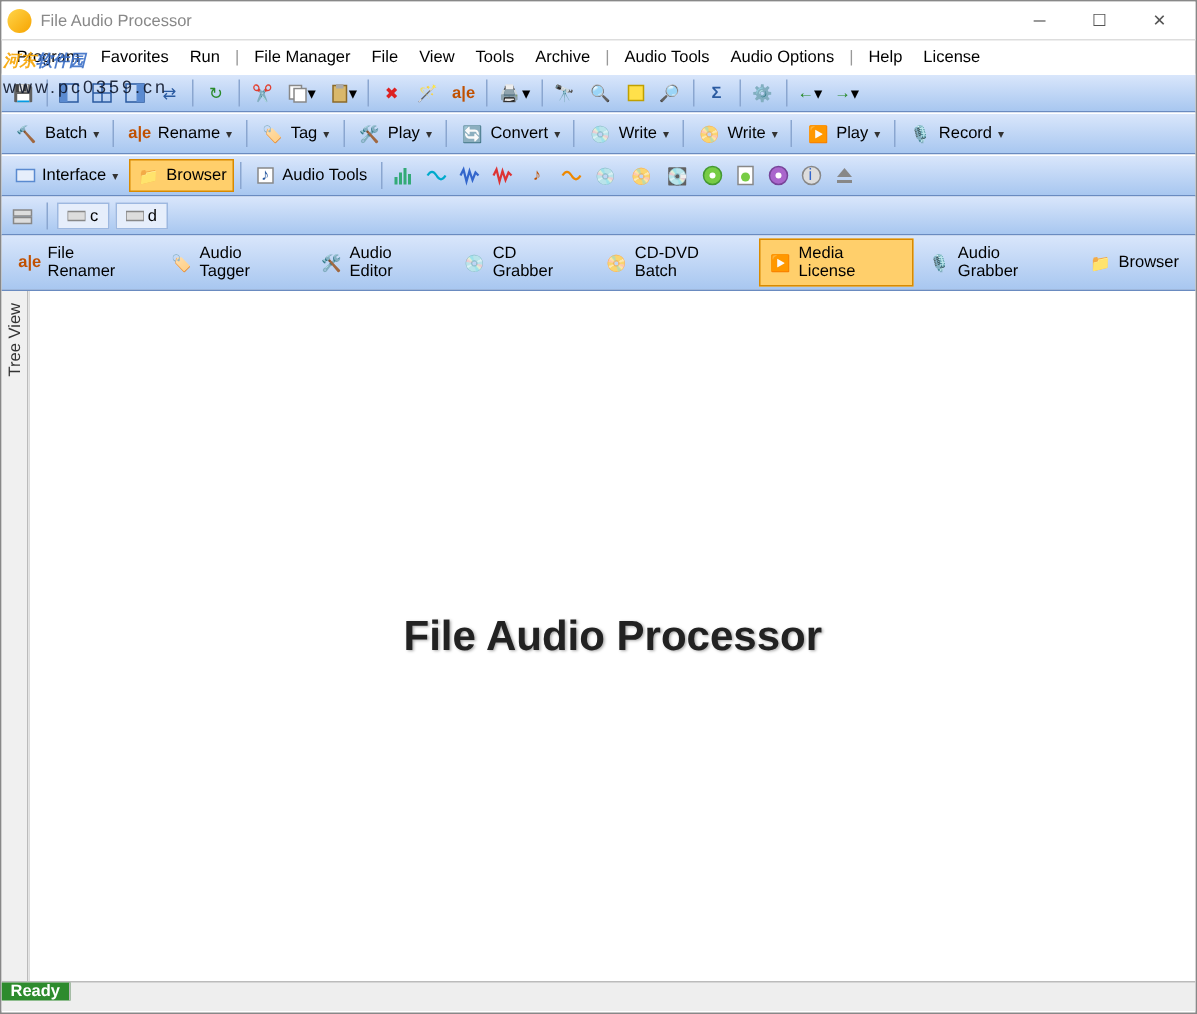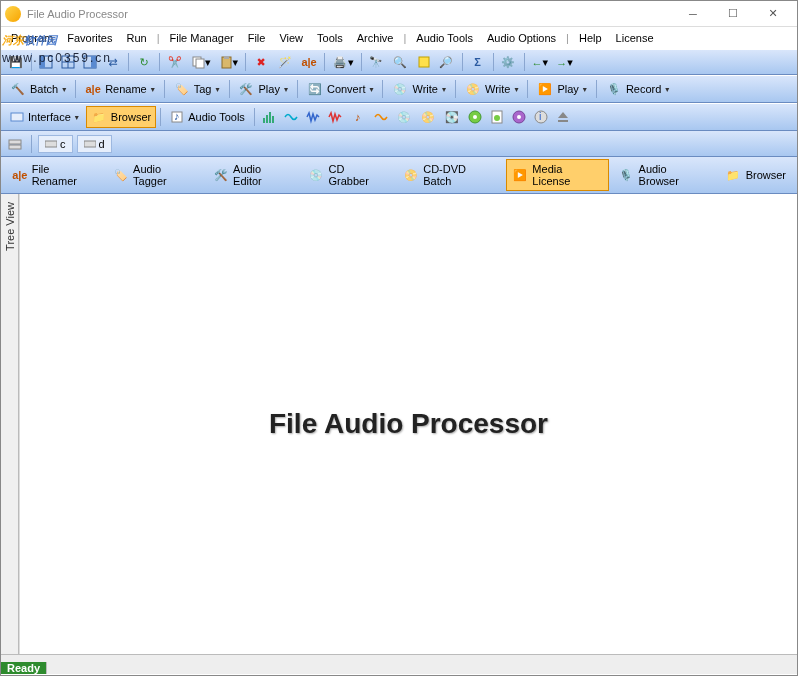--- a/index.html
+++ b/index.html
@@ -25,21 +25,21 @@
 .tab-row { background: linear-gradient(#d9e6fb,#a8c7f0); border-bottom: 1px solid #6a8bc0; display: flex; align-items: center; padding: 2px 4px; gap: 3px; min-height: 28px; }
 .tab { display: flex; align-items: center; gap: 4px; padding: 3px 6px; border: 1px solid transparent; cursor: pointer; }
 .tab.active { background: #ffcf6b; border: 1px solid #d98a00; }
 .drive-row { background: linear-gradient(#d9e6fb,#a8c7f0); border-bottom: 1px solid #6a8bc0; display: flex; align-items: center; padding: 2px 4px; gap: 4px; min-height: 26px; }
 .drive { display: flex; align-items: center; gap: 3px; padding: 2px 6px; border: 1px solid #9db8e0; background: #e6eefb; cursor: pointer; }
 .workspace { display: flex; height: 460px; }
 .tree-panel { width: 18px; background: #f0f0f0; border-right: 1px solid #bbb; display: flex; align-items: flex-start; justify-content: center; padding-top: 8px; }
 .tree-label { writing-mode: vertical-rl; transform: rotate(180deg); font-size: 11px; color: #333; }
 .main-area { flex: 1; background: #fff; display: flex; align-items: center; justify-content: center; position: relative; border-left: 1px solid #ddd; }
 .main-text { font-size: 28px; font-weight: bold; color: #222; text-shadow: 1px 1px 2px #aaa; }
-.statusbar { height: 20px; background: #eee; border-top: 1px solid #bbb; display: flex; align-items: flex-end; gap: 22px; }
+.statusbar { height: 20px; background: #eee; border-top: 1px solid #bbb; display: flex; align-items: flex-start; gap: 22px; }
 .status-cell { border-right: 1px solid #bbb; display: flex; align-items: center; padding: 0 6px; }
 .status-cell.ready { background: #2e8b2e; color: #fff; font-weight: bold; }
 .arrow-left { color: #2a8a2a; font-weight: bold; }
 .arrow-right { color: #2a8a2a; font-weight: bold; }
 svg { display: block; }
 </style>
 </head>
 <body>
 
 <div class="watermark">
@@ -362,21 +362,21 @@
   <div class="tab">
       <span class="ico">📀</span>
       <span>CD-DVD Batch</span>
     </div>
   <div class="tab active">
       <span class="ico">▶️</span>
       <span>Media License</span>
     </div>
   <div class="tab">
       <span class="ico">🎙️</span>
-      <span>Audio Browser</span>
+      <span>Audio Grabber</span>
     </div>
   <div class="tab">
       <span class="ico">📁</span>
       <span>Browser</span>
     </div>
 </div>
 
 <div class="workspace">
   <div class="tree-panel">
     <div class="tree-label">Tree View</div>

